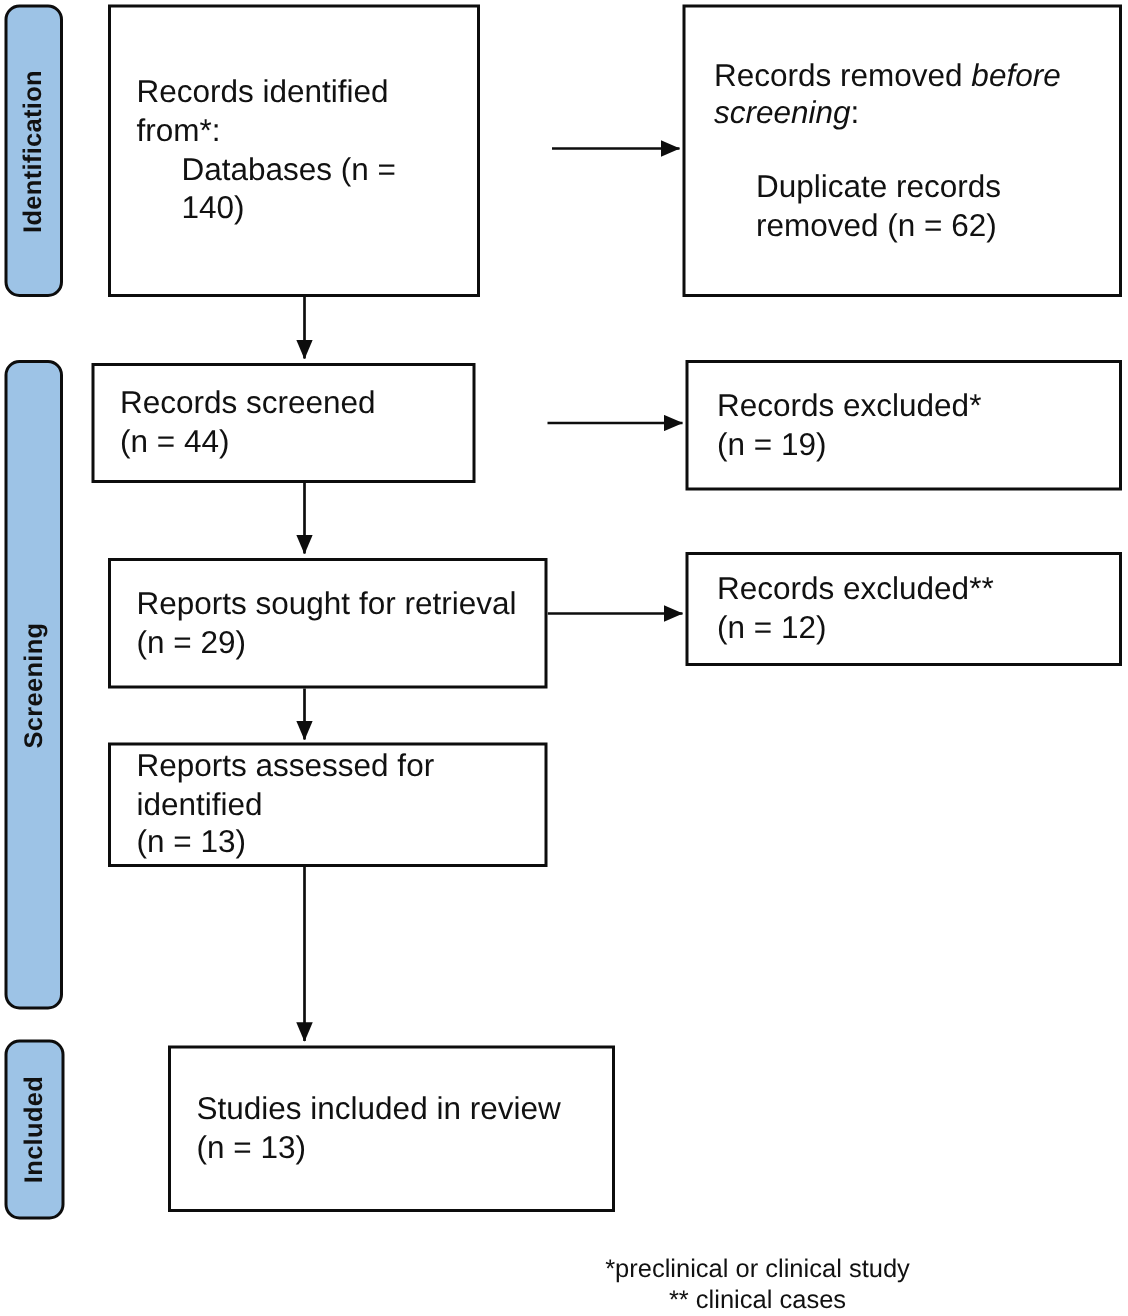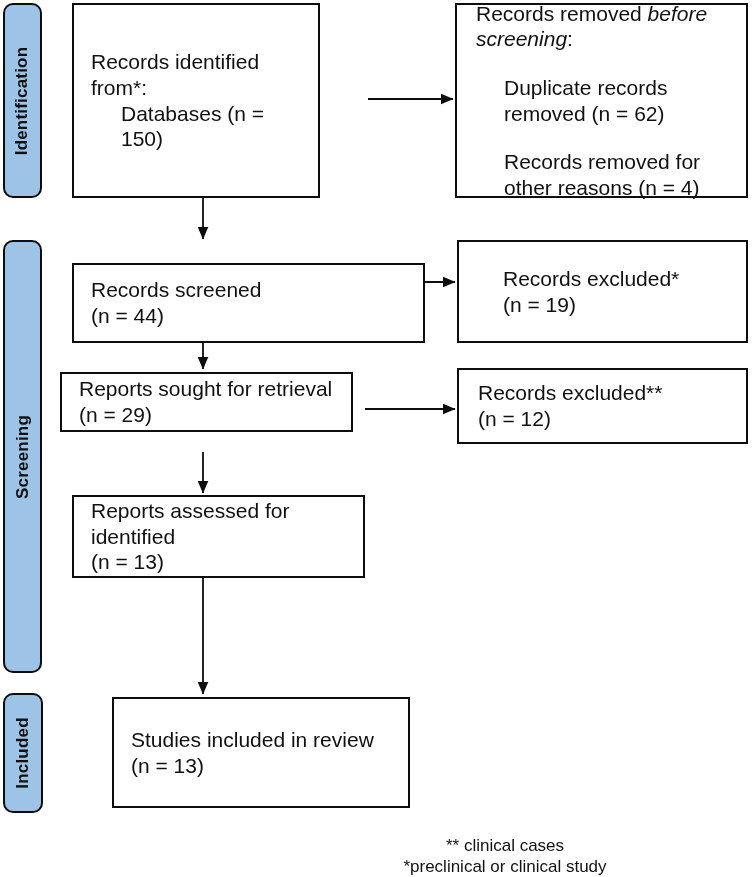--- a/index.html
+++ b/index.html
@@ -97,47 +97,46 @@
     <span class="bar-label">Screening</span>
   </div>
 
   <div class="stage-bar" style="left:3px; top:693px; width:40px; height:120px;">
     <span class="bar-label">Included</span>
   </div>
 
   <div class="flow-box" style="left:72px; top:3px; width:248px; height:195px;">
     <div class="box-text">
       <div>Records identified from*:</div>
-      <div class="indent-1">Databases (n = 150)</div>
+      <div class="indent-1">Databases (n = 140)</div>
     </div>
   </div>
 
   <div class="flow-box" style="left:455px; top:3px; width:293px; height:195px;">
     <div class="box-text" style="padding-left:19px; padding-right:14px;">
       <div><span>Records removed </span><i>before screening</i><span>:</span></div>
       <div class="indent-2">Duplicate records removed (n = 62)</div>
-      <div class="indent-2">Records removed for other reasons (n = 4)</div>
     </div>
   </div>
 
-  <div class="flow-box" style="left:72px; top:242px; width:353px; height:80px;margin-top:21px;">
+  <div class="flow-box" style="left:61px; top:242px; width:256px; height:80px;">
     <div class="box-text">
       <div>Records screened</div>
       <div>(n = 44)</div>
     </div>
   </div>
 
-  <div class="flow-box" style="left:457px; top:240px; width:291px; height:103px;padding-left:25px;">
+  <div class="flow-box" style="left:457px; top:240px; width:291px; height:87px;">
     <div class="box-text" style="padding-left:19px;">
       <div>Records excluded*</div>
       <div>(n = 19)</div>
     </div>
   </div>
 
-  <div class="flow-box" style="left:60px; top:372px; width:293px; height:60px;">
+  <div class="flow-box" style="left:72px; top:372px; width:293px; height:87px;">
     <div class="box-text">
       <div>Reports sought for retrieval</div>
       <div>(n = 29)</div>
     </div>
   </div>
 
   <div class="flow-box" style="left:457px; top:368px; width:291px; height:76px;">
     <div class="box-text" style="padding-left:19px;">
       <div>Records excluded**</div>
       <div>(n = 12)</div>
@@ -152,17 +151,17 @@
   </div>
 
   <div class="flow-box" style="left:68px; top:697px; width:298px; height:111px;margin-left:44px;">
     <div class="box-text">
       <div>Studies included in review</div>
       <div>(n = 13)</div>
     </div>
   </div>
 
   <div class="footnotes">
+    <div>*preclinical or clinical study</div>
     <div>** clinical cases</div>
-    <div>*preclinical or clinical study</div>
   </div>
 
 </div>
 
 </body></html>

